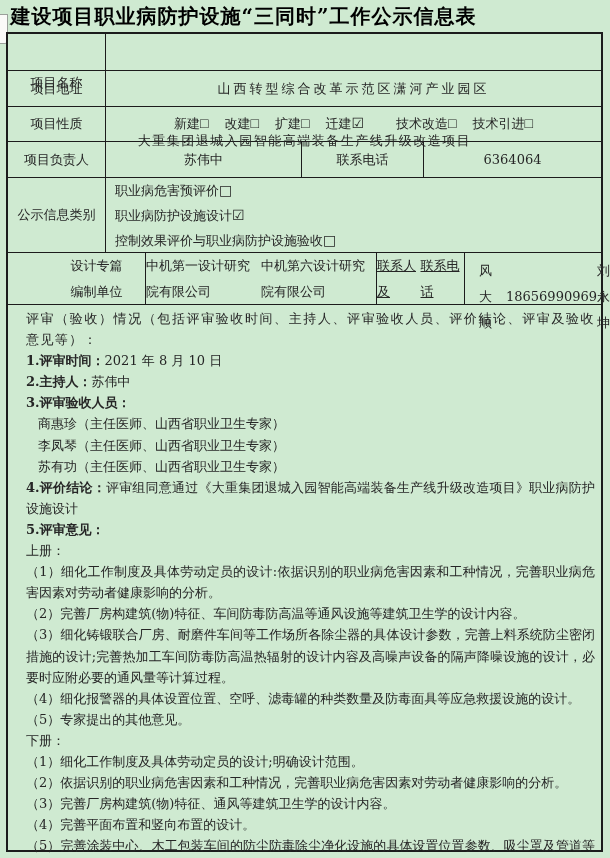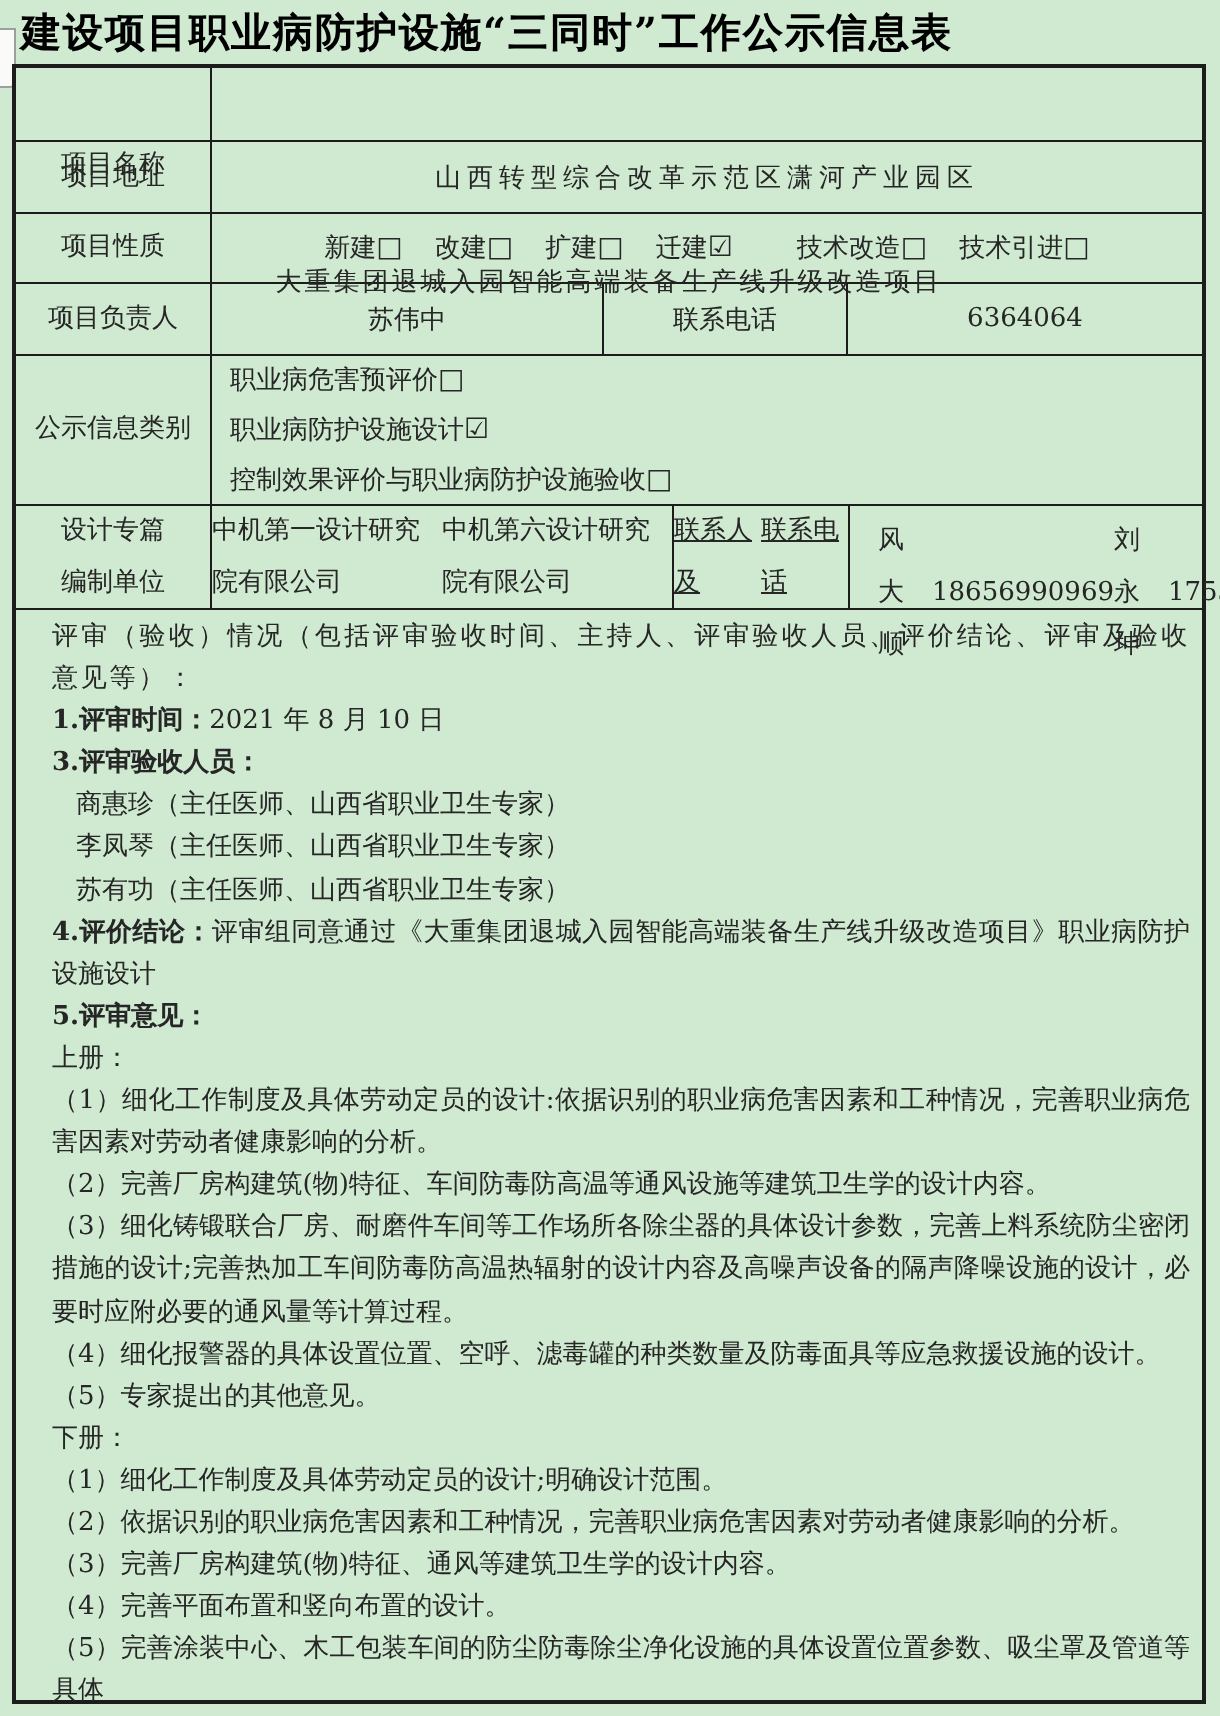--- a/index.html
+++ b/index.html
@@ -37,28 +37,28 @@
     display:flex; flex-direction:column; align-items:center; justify-content:center;
     text-align:center; line-height:26px;
   }
   .value-cell {
     flex:1; display:flex; align-items:center; justify-content:center;
     text-align:center;
   }
   .bordered-right { border-right:1px solid #1c1c1c; }
 
   .r1 { height:37px;flex-direction:column; } .r2 { height:36px; } .r3 { height:35px; }
-  .r4 { height:36px; } .r5 { height:75px; } .r6 { height:52px; }
+  .r4 { height:36px; } .r5 { height:75px; } .r6 { height:52px;padding-left:40px; }
   .r7 { height:545px; }
 
   .ls1 { letter-spacing:1.5px; }
   .ls2 { letter-spacing:3px; }
 
   .nature-opts { display:flex; align-items:center; justify-content:center; flex:1; }
-  .nature-opt { margin:3px 8px; white-space:nowrap; }
+  .nature-opt { margin:3px 8px; white-space:nowrap;font-family:Liberation Serif, serif; }
   .nature-opt.big-gap { margin-left:24px; }
   .box-glyph { font-size:14px; }
 
   .col-196 { flex:0 0 196px; } .col-122 { flex:0 0 122px; }
   .col-231 { flex:0 0 231px; } .col-88  { flex:0 0 88px;text-decoration:underline;  }
 
   .category-cell {
     flex:1; display:flex; flex-direction:column; justify-content:center;
     padding-left:9px; line-height:25px;
   }
@@ -148,20 +148,21 @@
           <span>刘永坤</span>
           <span>17537129718</span>
         </span>
       </div>
     </div>
 
     <div class="row r7">
       <div class="review-cell">
         <p class="review-heading">评审（验收）情况（包括评审验收时间、主持人、评审验收人员、评价结论、评审及验收意见等）：</p>
         <p><b>1.评审时间：</b><span>2021 年 8 月 10 日</span></p>
+        <p><b>2.主持人：</b><span>苏伟中</span></p>
         <p><b>3.评审验收人员：</b></p>
         <p class="staff-line">商惠珍（主任医师、山西省职业卫生专家）</p>
         <p class="staff-line">李凤琴（主任医师、山西省职业卫生专家）</p>
         <p class="staff-line">苏有功（主任医师、山西省职业卫生专家）</p>
         <p><b>4.评价结论：</b><span>评审组同意通过《大重集团退城入园智能高端装备生产线升级改造项目》职业病防护设施设计</span></p>
         <p><b>5.评审意见：</b></p>
         <p>上册：</p>
         <p>（1）细化工作制度及具体劳动定员的设计:依据识别的职业病危害因素和工种情况，完善职业病危害因素对劳动者健康影响的分析。</p>
         <p>（2）完善厂房构建筑(物)特征、车间防毒防高温等通风设施等建筑卫生学的设计内容。</p>
         <p>（3）细化铸锻联合厂房、耐磨件车间等工作场所各除尘器的具体设计参数，完善上料系统防尘密闭措施的设计;完善热加工车间防毒防高温热辐射的设计内容及高噪声设备的隔声降噪设施的设计，必要时应附必要的通风量等计算过程。</p>

